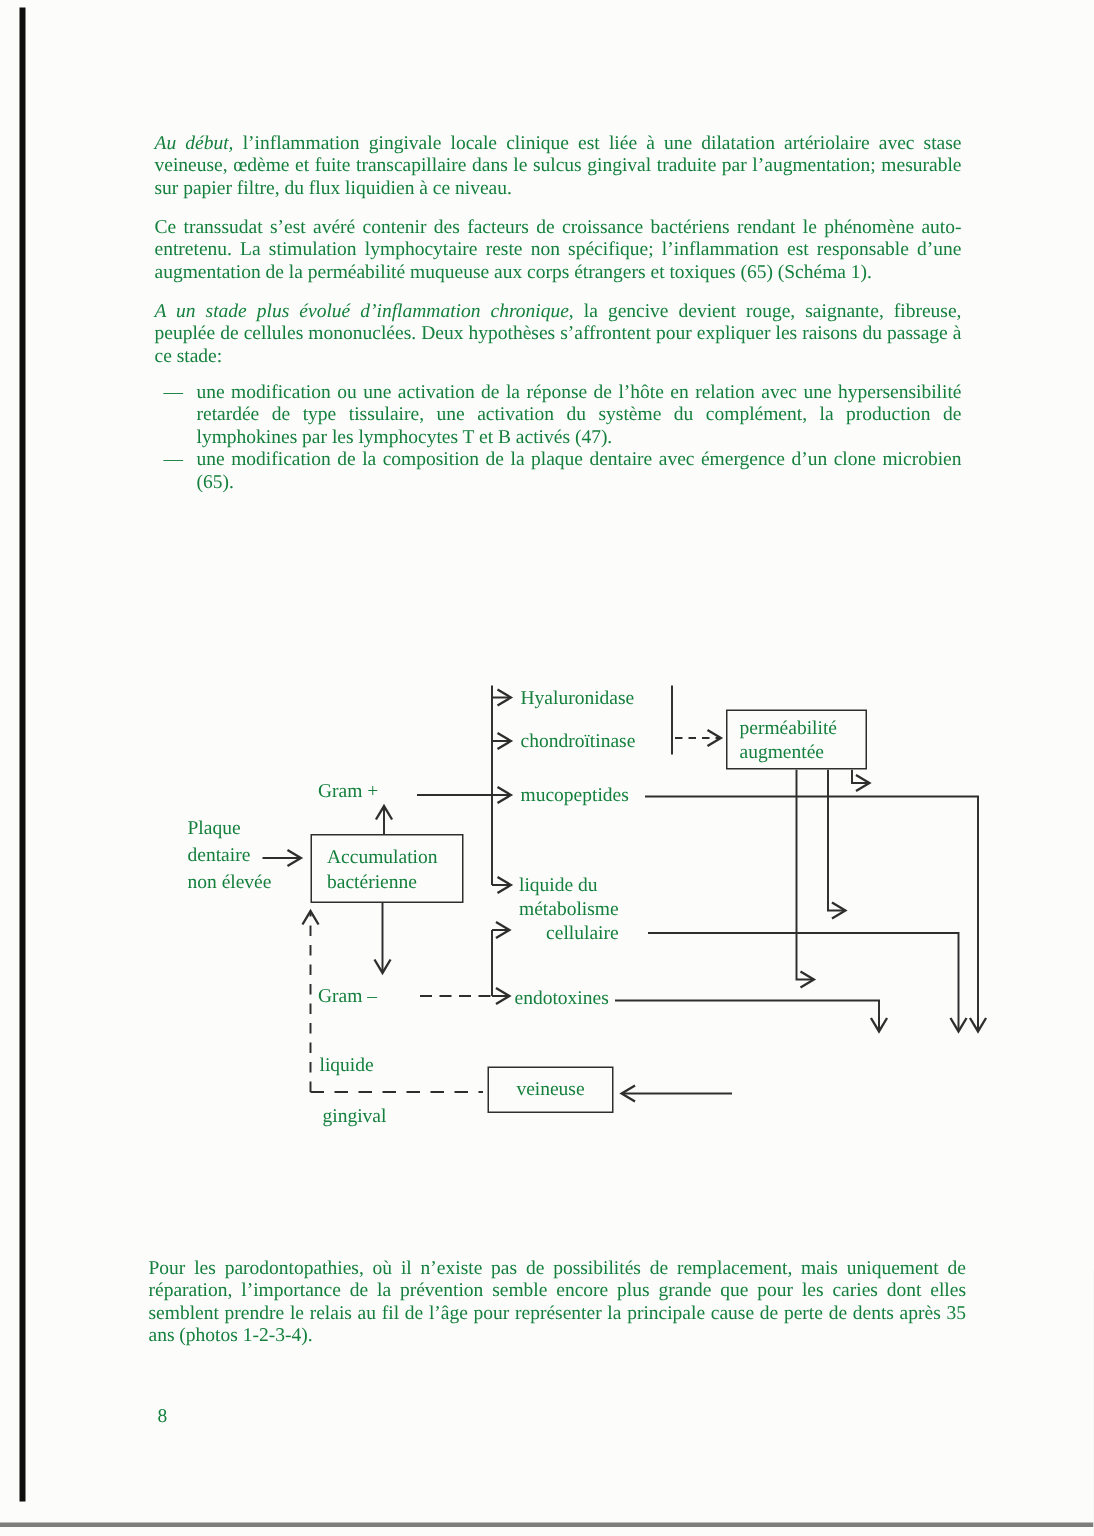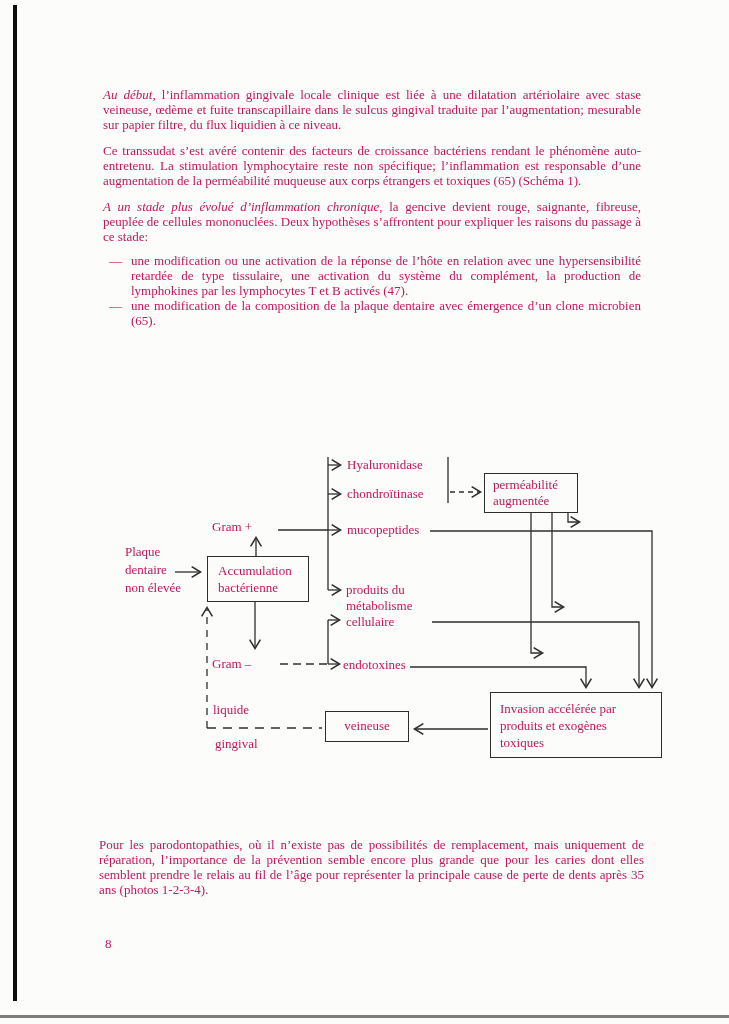--- a/index.html
+++ b/index.html
@@ -6,21 +6,21 @@
   body{
     width:729px;height:1024px;
     background:#e9e9e7;
     font-family:"Liberation Serif","DejaVu Serif",serif;
   }
   .page{
     position:relative;
     width:729px;height:1024px;
     background:#fcfcfb;
     overflow:hidden;
-    color:#be185d;
+    color:#15803d;
   }
   
   .left-rule{
     position:absolute;left:13px;top:5px;width:4px;height:996px;
     background:#0e0e0e;
   }
   .bottom-rule{
     position:absolute;left:0;top:1015px;width:729px;height:3px;
     background:#7d7d7d;
   }
@@ -134,23 +134,23 @@
 
         <path d="M388,289 L315,289" marker-end="url(#ah)"></path>
       </g>
     </svg>
 
     <span class="dlabel" style="left:247px;top:17px;">Hyaluronidase</span>
     <span class="dlabel" style="left:247px;top:46px;">chondroïtinase</span>
     <span class="dlabel" style="left:247px;top:82px;">mucopeptides</span>
     <span class="dlabel" style="left:112px;top:79px;">Gram +</span>
     <div class="dlabel" style="left:246px;top:142px;">
-      <span class="bl" style="display:block;">produits du</span>
+      <span class="bl" style="display:block;">liquide du</span>
       <span class="bl" style="display:block;">métabolisme</span>
-      <span class="bl" style="display:block;">cellulaire</span>
+      <span class="bl" style="display:block;text-align:right;">cellulaire</span>
     </div>
     <div class="dlabel" style="left:25px;top:103px;line-height:18px;">
       <span style="display:block;font-family:Liberation Serif, serif;">Plaque</span>
       <span style="display:block;">dentaire</span>
       <span style="display:block;text-align:center;">non élevée</span>
     </div>
     <span class="dlabel" style="left:112px;top:216px;">Gram –</span>
     <span class="dlabel" style="left:243px;top:217px;">endotoxines</span>
     <span class="dlabel" style="left:113px;top:262px;">liquide</span>
     <span class="dlabel" style="left:115px;top:296px;">gingival</span>
@@ -159,24 +159,19 @@
       <span class="bl">Accumulation</span>
       <span class="bl">bactérienne</span>
     </div>
     <div class="dbox box-permeabilite">
       <span class="bl">perméabilité</span>
       <span class="bl">augmentée</span>
     </div>
     <div class="dbox box-gingivite">
       <span class="bl">veineuse</span>
     </div>
-    <div class="dbox box-invasion">
-      <span class="bl">Invasion accélérée par</span>
-      <span class="bl">produits et exogènes</span>
-      <span class="bl">toxiques</span>
-    </div>
   </div>
 
   <div class="bottom-para">Pour les parodontopathies, où il n’existe pas de possibilités de remplacement, mais uniquement de réparation, l’importance de la prévention semble encore plus grande que pour les caries dont elles semblent prendre le relais au fil de l’âge pour représenter la principale cause de perte de dents après 35 ans (photos 1-2-3-4).</div>
 
   <div class="page-number">8</div>
 
 </div>
 
 </body></html>

